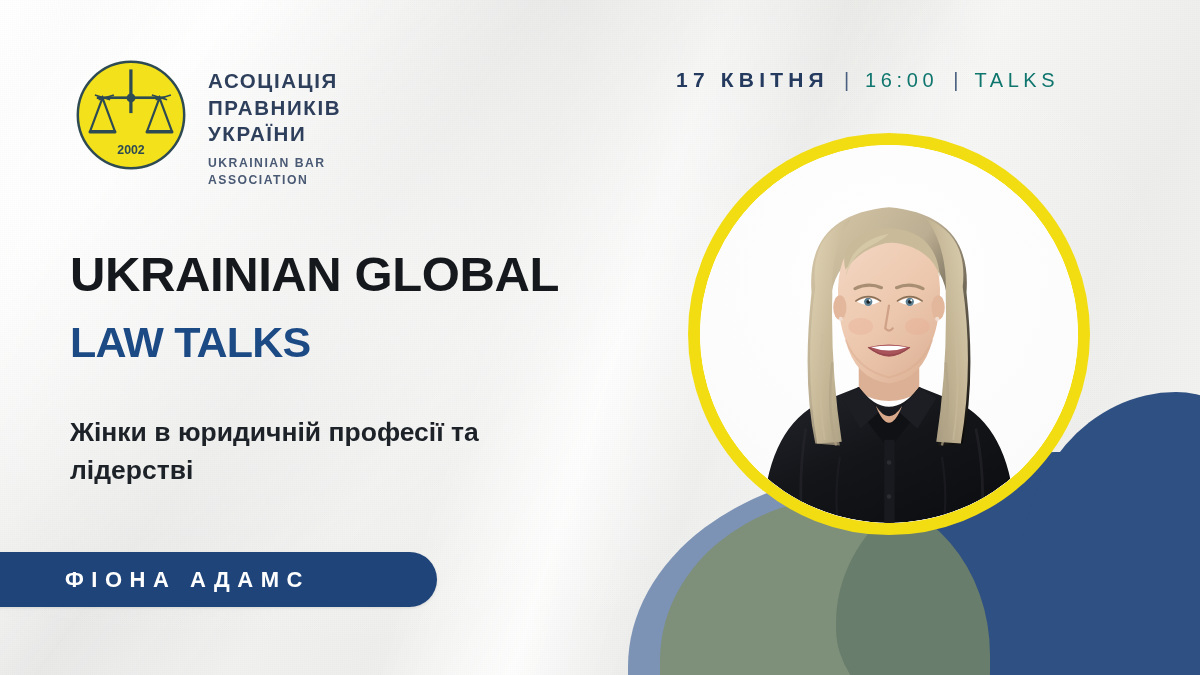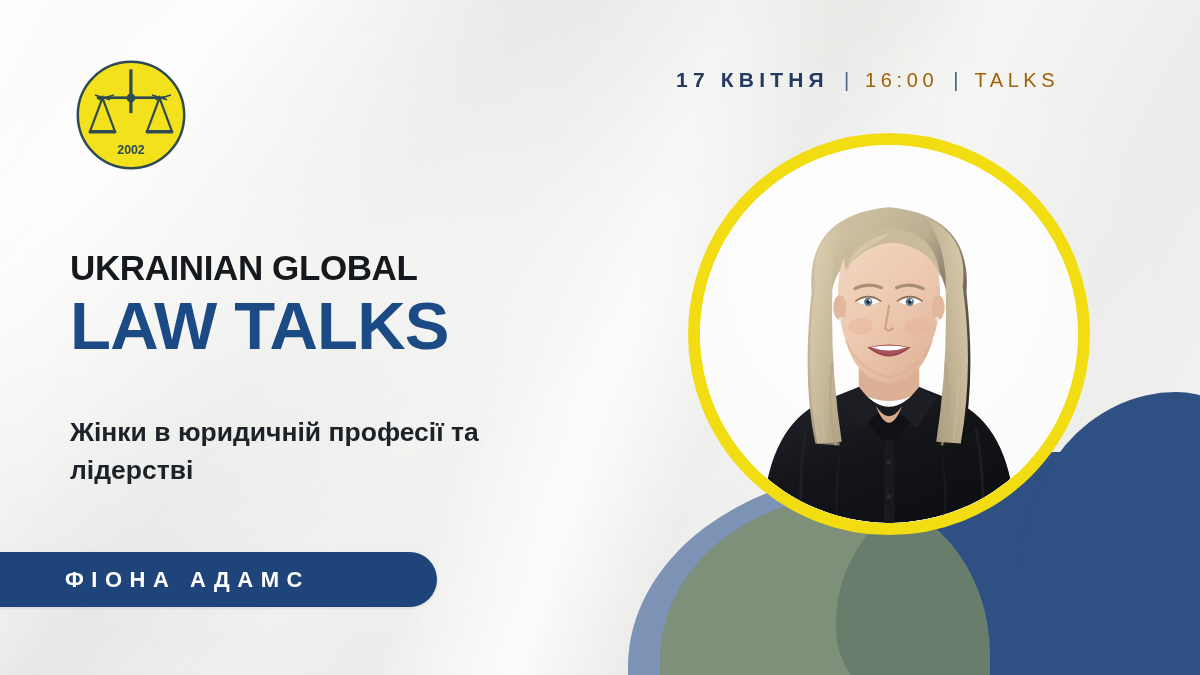--- a/index.html
+++ b/index.html
@@ -124,32 +124,32 @@
   }
   .date-strong {
     font-size:21px; font-weight:700; letter-spacing:5.2px;
   }
   .date-sep {
     font-size:20px; font-weight:400; letter-spacing:3px;
     color:#4a5f80; padding:0 13px 0 15px;
   }
   .date-light {
     font-size:20px; font-weight:400; letter-spacing:4.6px;
-    color:#a16207;
+    color:#0f766e;
   }
 
   
   .headline { position:absolute; left:70px; top:250px; }
   .hl-top {
-    font-size:35px; font-weight:700; letter-spacing:-0.4px;
+    font-size:49px; font-weight:700; letter-spacing:-0.4px;
     color:#15181c; line-height:1.0; white-space:nowrap;
   }
   .hl-bottom {
-    font-size:67px; font-weight:700; letter-spacing:-0.8px;
-    color:#1c4a85; line-height:1.0; margin-top:7px; white-space:nowrap;
+    font-size:43px; font-weight:700; letter-spacing:-0.8px;
+    color:#1c4a85; line-height:1.0; margin-top:22px; white-space:nowrap;
   }
 
   
   .subtitle {
     position:absolute; left:70px; top:414px;
     width:530px;
     font-size:26.5px; font-weight:700; line-height:1.42;
     color:#1d2229;
   }
 
@@ -212,20 +212,27 @@
       <rect x="24" y="40.4" width="72" height="2.8" fill="#2e4a53"></rect>
       <circle cx="60" cy="42" r="4.6" fill="#2e4a53"></circle>
       <path d="M30 42 L17 77 L43 77 Z" fill="none" stroke="#2e4a53" stroke-width="2.3"></path>
       <path d="M90 42 L77 77 L103 77 Z" fill="none" stroke="#2e4a53" stroke-width="2.3"></path>
       <rect x="15.5" y="76" width="29" height="3.6" rx="1.4" fill="#2e4a53"></rect>
       <rect x="75.5" y="76" width="29" height="3.6" rx="1.4" fill="#2e4a53"></rect>
       <path d="M22 39 L38 44 M42 39 L26 44" stroke="#2e4a53" stroke-width="1.7" fill="none"></path>
       <path d="M82 39 L98 44 M102 39 L86 44" stroke="#2e4a53" stroke-width="1.7" fill="none"></path>
       <text x="60" y="101" text-anchor="middle" font-family="Liberation Sans, sans-serif" font-size="13" font-weight="700" fill="#2e4a53">2002</text>
     </svg>
+    <div class="logo-text">
+      <div class="logo-line">АСОЦІАЦІЯ</div>
+      <div class="logo-line">ПРАВНИКІВ</div>
+      <div class="logo-line">УКРАЇНИ</div>
+      <div class="logo-sub first">UKRAINIAN BAR</div>
+      <div class="logo-sub">ASSOCIATION</div>
+    </div>
   </div>
 
   <div class="datebar">
     <span class="date-strong">17 КВІТНЯ</span>
     <span class="date-sep">|</span>
     <span class="date-light">16:00</span>
     <span class="date-sep">|</span>
     <span class="date-light">TALKS</span>
   </div>
 

